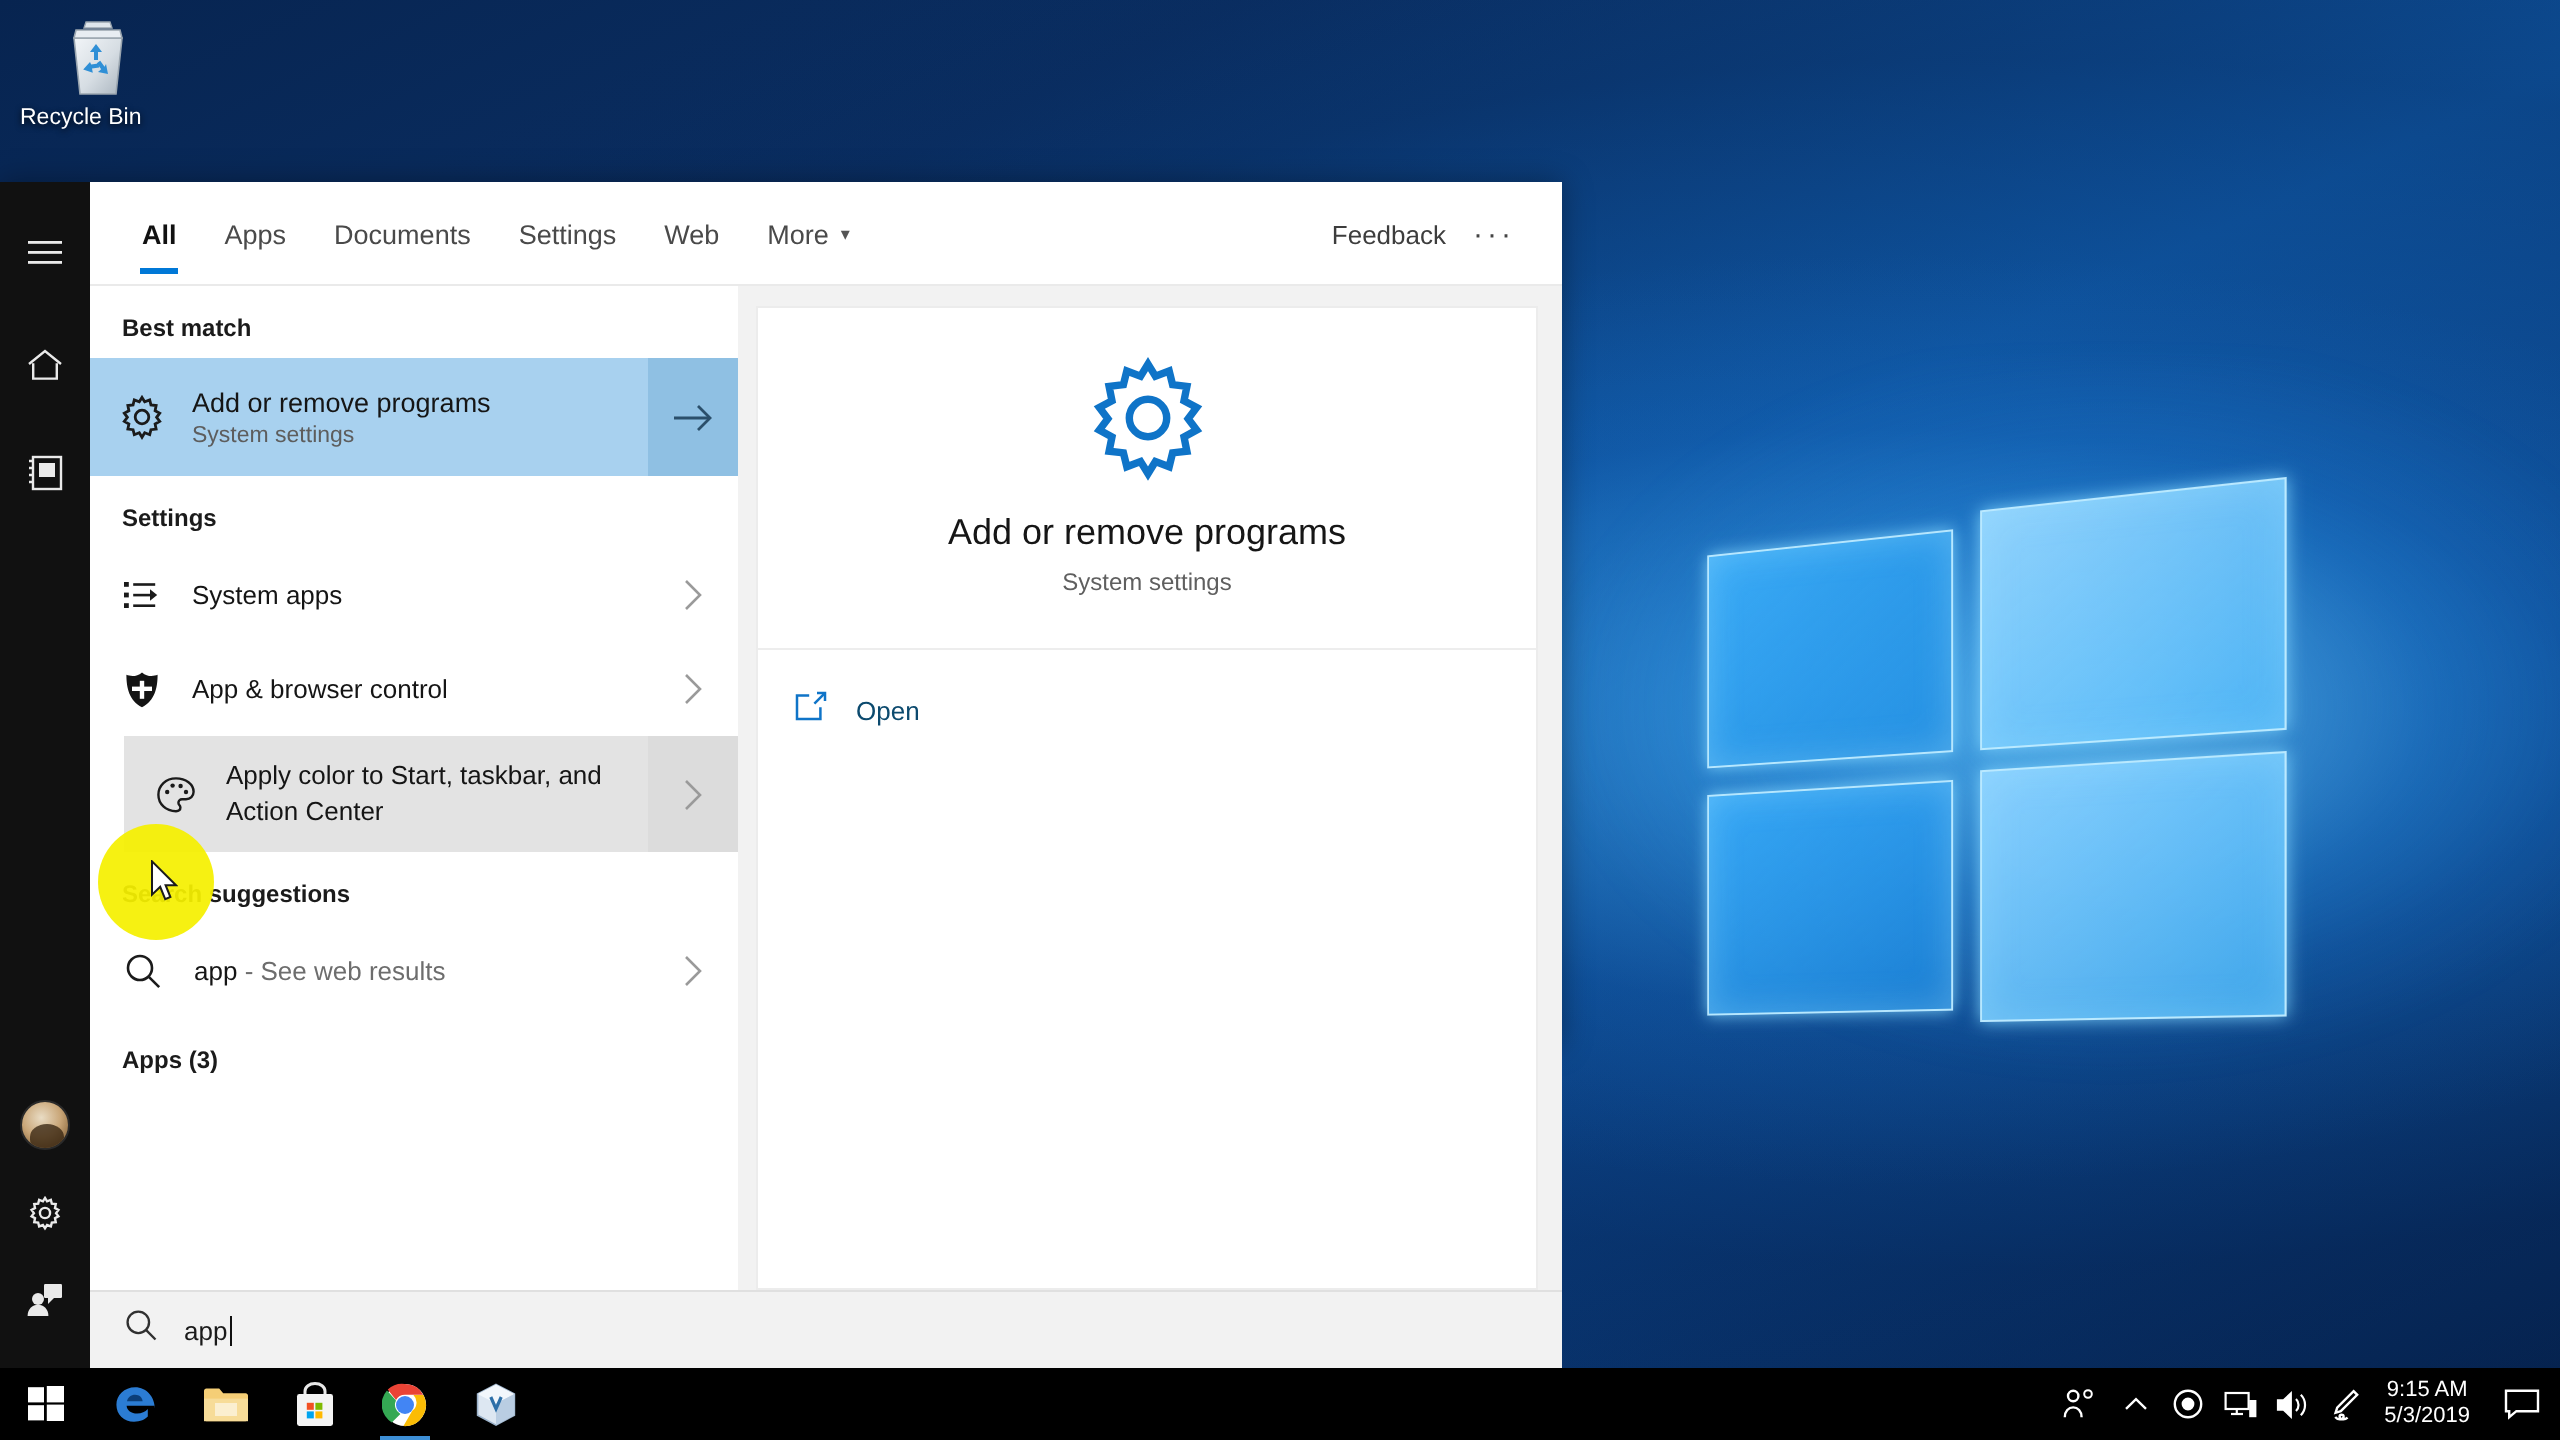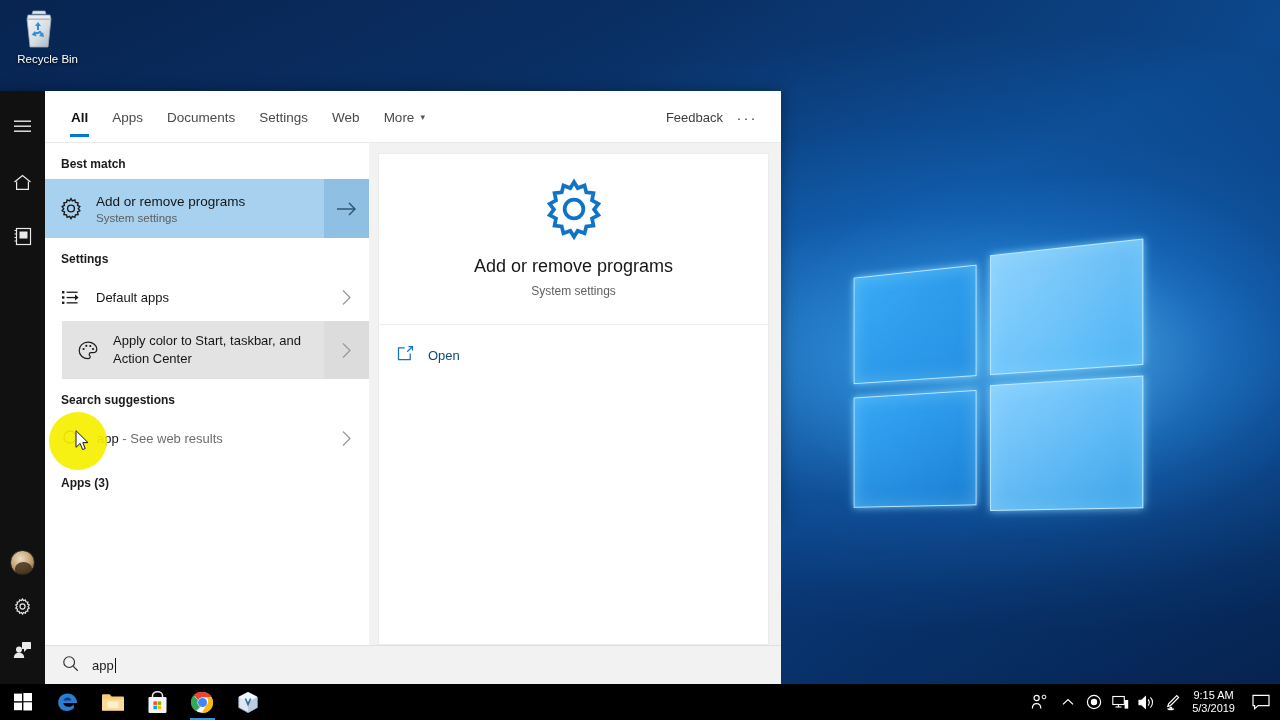--- a/index.html
+++ b/index.html
@@ -48,23 +48,23 @@
         background: linear-gradient(140deg, rgba(60,175,250,0.92), rgba(30,140,225,0.8)); }
   .p2 { left: 148px; top: 0;     width: 150px; height: 120px;
         background: linear-gradient(140deg, rgba(150,215,255,0.95), rgba(80,185,250,0.85)); }
   .p3 { left: 0;     top: 134px; width: 134px; height: 116px;
         background: linear-gradient(140deg, rgba(55,170,248,0.92), rgba(28,135,222,0.8)); }
   .p4 { left: 148px; top: 130px; width: 150px; height: 126px;
         background: linear-gradient(140deg, rgba(140,210,255,0.95), rgba(70,180,248,0.85)); }
 
   .desk-icon {
     position: absolute;
-    left: 0; top: 6px;
+    left: 10px; top: 6px;
     width: 78px;
-    text-align: right;
+    text-align: left;
     color: #fff;
     font-size: 11.5px;
     text-shadow: 0 1px 3px rgba(0,0,0,0.9);
   }
   .bin-glyph {
     width: 38px; height: 40px;
     margin: 4px auto 3px;
     position: relative;
   }
 
@@ -503,30 +503,49 @@
                   <rect x="0" y="1" width="2.4" height="2.4" fill="#1b1b1b"></rect>
                   <rect x="0" y="6.3" width="2.4" height="2.4" fill="#1b1b1b"></rect>
                   <rect x="0" y="11.6" width="2.4" height="2.4" fill="#1b1b1b"></rect>
                   <rect x="4.6" y="1.6" width="11" height="1.3" fill="#1b1b1b"></rect>
                   <rect x="4.6" y="6.9" width="8.5" height="1.3" fill="#1b1b1b"></rect>
                   <rect x="4.6" y="12.2" width="11" height="1.3" fill="#1b1b1b"></rect>
                   <path d="M13 4.6 L16.6 7.5 L13 10.4 Z" fill="#1b1b1b"></path>
                 </svg>
               </div>
               <div class="res-text">
-                <div class="res-title">Default apps</div>
+                <div class="res-title">System apps</div>
               </div>
             </div>
             <div class="chev">
               <svg width="11" height="17" viewBox="0 0 11 17" fill="none" stroke="#9a9a9a" stroke-width="1.3">
                 <path d="M2 1.5 L9 8.5 L2 15.5"></path>
               </svg>
             </div>
           </div>
 
+          <div class="res-row">
+            <div class="main">
+              <div class="res-icon">
+                <svg width="20" height="20" viewBox="0 0 20 20">
+                  <path d="M10 1.2 C7.3 3.6 4.1 3.1 2.2 2.4 C2.2 9 3.6 15.4 10 18.6 C16.4 15.4 17.8 9 17.8 2.4 C15.9 3.1 12.7 3.6 10 1.2 Z" fill="#141414"></path>
+                  <rect x="8.9" y="5.4" width="2.2" height="9" fill="#ffffff"></rect>
+                  <rect x="5" y="8.3" width="10" height="2.2" fill="#ffffff"></rect>
+                </svg>
+              </div>
+              <div class="res-text">
+                <div class="res-title">App &amp; browser control</div>
+              </div>
+            </div>
+            <div class="chev">
+              <svg width="11" height="17" viewBox="0 0 11 17" fill="none" stroke="#9a9a9a" stroke-width="1.3">
+                <path d="M2 1.5 L9 8.5 L2 15.5"></path>
+              </svg>
+            </div>
+          </div>
 
           <div class="res-row hovered" style="min-height:58px;">
             <div class="main">
               <div class="res-icon">
                 <svg width="20" height="19" viewBox="0 0 20 19" fill="none" stroke="#1b1b1b" stroke-width="1.2">
                   <path d="M10 1.2 C4.9 1.2 1.2 4.8 1.2 9.4 C1.2 14 4.9 17.6 10 17.6 C11.4 17.6 12.2 16.8 12.2 15.8 C12.2 15.3 12 14.9 11.7 14.6 C11.4 14.3 11.2 13.9 11.2 13.4 C11.2 12.4 12 11.6 13 11.6 L15 11.6 C17.2 11.6 18.8 10 18.8 7.9 C18.8 4.2 14.9 1.2 10 1.2 Z"></path>
                   <circle cx="5.6" cy="8" r="1.1" fill="#1b1b1b" stroke="none"></circle>
                   <circle cx="8.3" cy="4.8" r="1.1" fill="#1b1b1b" stroke="none"></circle>
                   <circle cx="12.3" cy="5" r="1.1" fill="#1b1b1b" stroke="none"></circle>
                   <circle cx="15" cy="8" r="1.1" fill="#1b1b1b" stroke="none"></circle>

